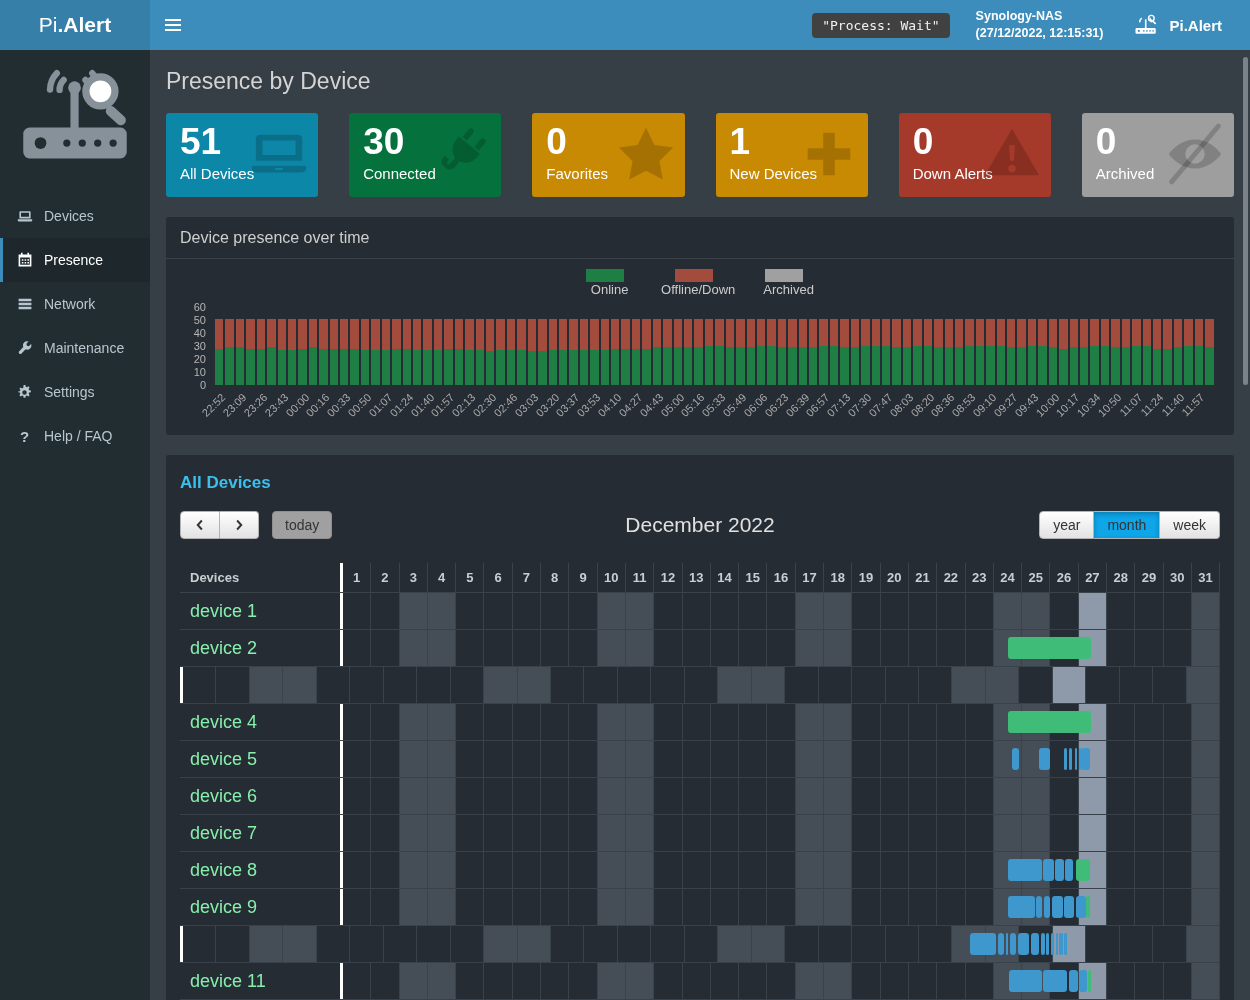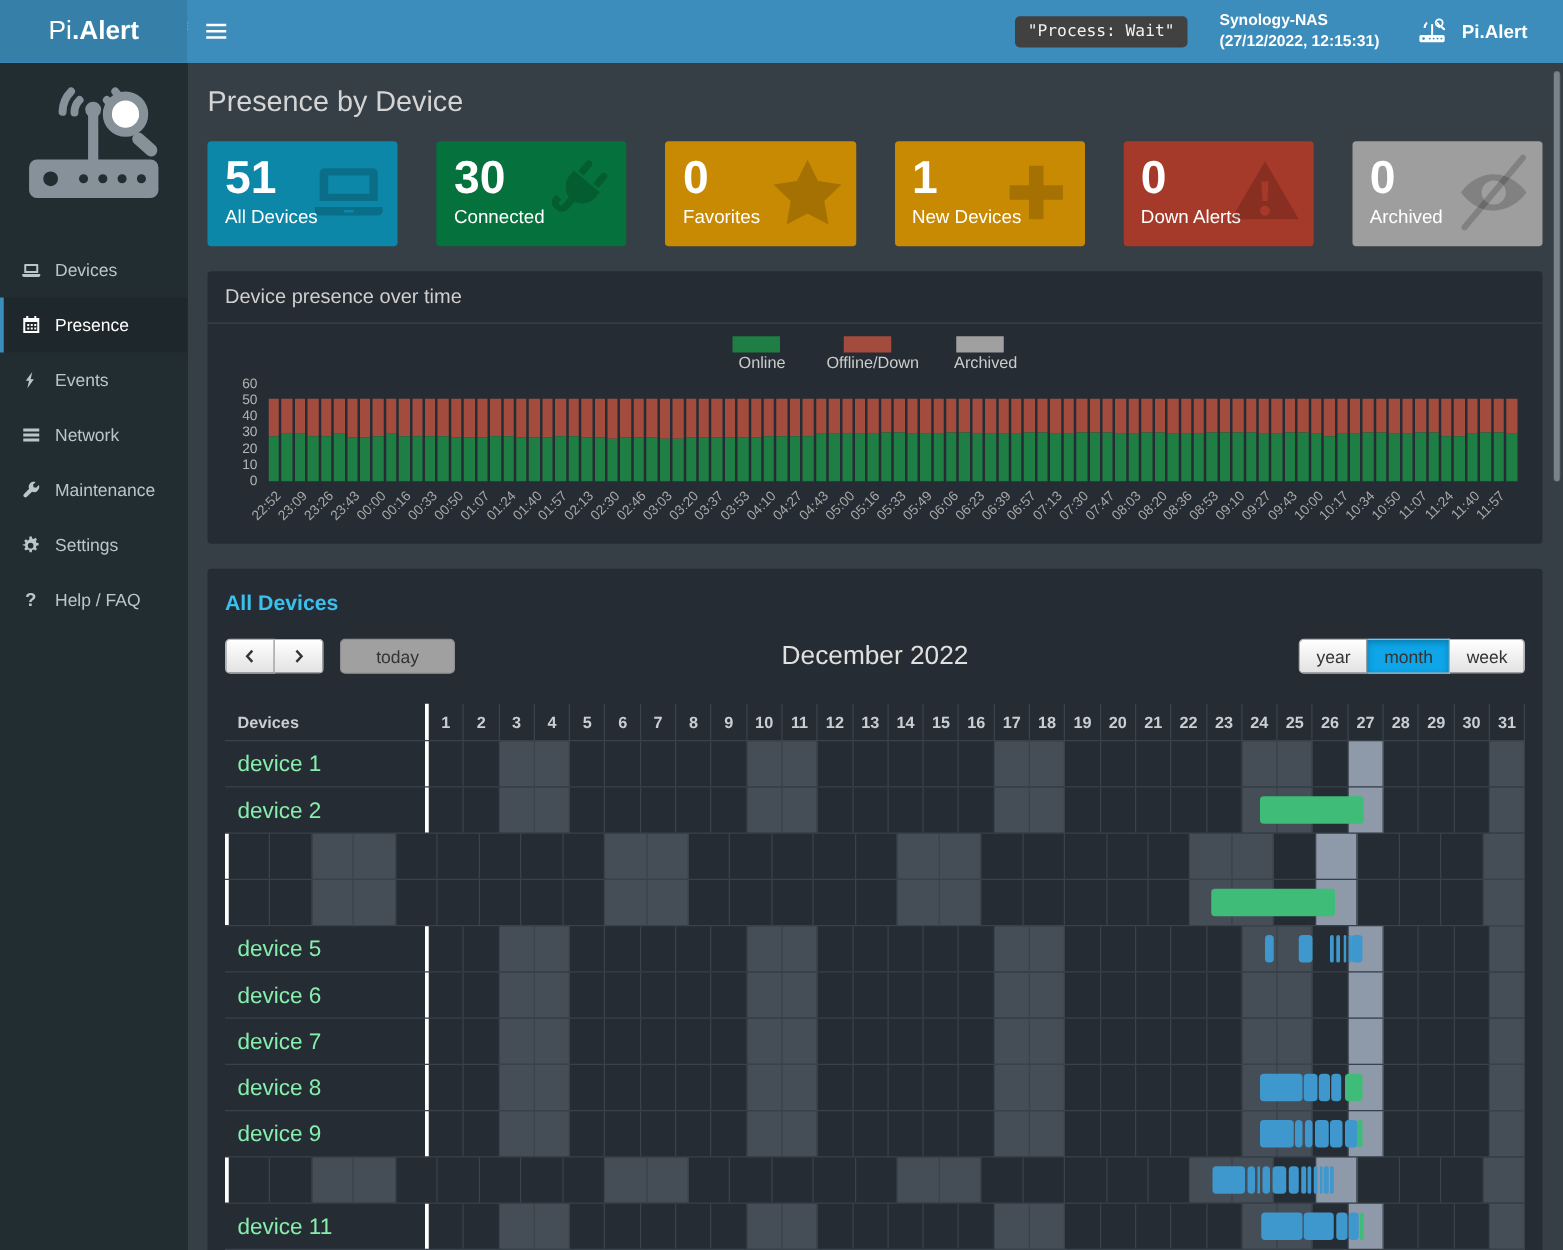--- a/index.html
+++ b/index.html
@@ -76,21 +76,21 @@
   .cal-title { color:#3bc0ee; font-size:17px; font-weight:700; margin:8px 0 18px; }
   .cal-toolbar { display:flex; align-items:center; position:relative; margin-bottom:24px; height:28px; }
   .btn-group { display:flex; }
   .fc-btn { height:28px; background:linear-gradient(#ffffff,#e2e2e2); border:1px solid #b3b3b3;
             color:#333; font-size:14px; padding:0 13px; cursor:pointer; font-family:inherit; }
   .fc-btn + .fc-btn { border-left:none; }
   .fc-btn.first { border-radius:4px 0 0 4px; }
   .fc-btn.last  { border-radius:0 4px 4px 0; }
   .fc-btn.active { background:#0ea5e9; box-shadow:inset 0 2px 5px rgba(0,0,0,.25); }
   .btn-today { margin-left:13px; height:28px; background:#a0a0a0; border:1px solid #8f8f8f;
-               border-radius:4px; color:#333; font-size:14px; padding:0 28px; font-family:inherit; }
+               border-radius:4px; color:#333; font-size:14px; padding:0 12px; font-family:inherit; }
   .cal-month { position:absolute; left:0; right:0; text-align:center; color:#e0e0e0; font-size:21px; pointer-events:none; }
   .views { margin-left:auto; }
 
   .cal-header { display:flex; height:30px; border-bottom:1px solid #3a424a; }
   .devices-col { width:160px; flex:none; display:flex; align-items:center; padding-left:10px;
                  font-weight:700; font-size:13px; color:#c9ced3; }
   .day-grid { flex:1; display:flex; border-left:3px solid #fff; position:relative; }
   .day-cell { flex:1; border-right:1px solid #3a424a; }
   .cal-header .day-cell { display:flex; align-items:center; justify-content:center;
                           color:#c9ced3; font-size:13px; font-weight:700; }
@@ -184,28 +184,20 @@
         </span>
         <span>Devices</span>
       </li>
       <li class="active">
         <span class="micon">
           <svg viewBox="0 0 20 20" width="16" height="16">
             <path fill-rule="evenodd" d="M5 1h2v2h6V1h2v2h3v15H2V3h3zM4 7v9h12V7zm2 2h2v2H6zm3.5 0h2v2h-2zM13 9h2v2h-2zM6 12.5h2v2H6zm3.5 0h2v2h-2zm3.5 0h2v2h-2z"></path>
           </svg>
         </span>
         <span>Presence</span>
-      </li>
-      <li class="">
-        <span class="micon">
-          <svg viewBox="0 0 20 20" width="13" height="16">
-            <path d="M12 0L4 11h4l-2 9 8-11H10z"></path>
-          </svg>
-        </span>
-        <span>Events</span>
       </li>
       <li class="">
         <span class="micon">
           <svg viewBox="0 0 20 20" width="16" height="16">
             <path d="M2 3.5h16v3H2zM2 8.5h16v3H2zM2 13.5h16v3H2z"></path>
           </svg>
         </span>
         <span>Network</span>
       </li>
       <li class="">
@@ -933,20 +925,23 @@
               <div class="day-cell weekend"></div>
               <div class="day-cell"></div>
               <div class="day-cell today"></div>
               <div class="day-cell"></div>
               <div class="day-cell"></div>
               <div class="day-cell"></div>
               <div class="day-cell weekend"></div>
             </div>
           </div>
           <div class="cal-row">
+            <div class="devices-col">
+              <a href="#">device 4</a>
+            </div>
             <div class="day-grid">
               <div class="day-cell"></div>
               <div class="day-cell"></div>
               <div class="day-cell weekend"></div>
               <div class="day-cell weekend"></div>
               <div class="day-cell"></div>
               <div class="day-cell"></div>
               <div class="day-cell"></div>
               <div class="day-cell"></div>
               <div class="day-cell"></div>

